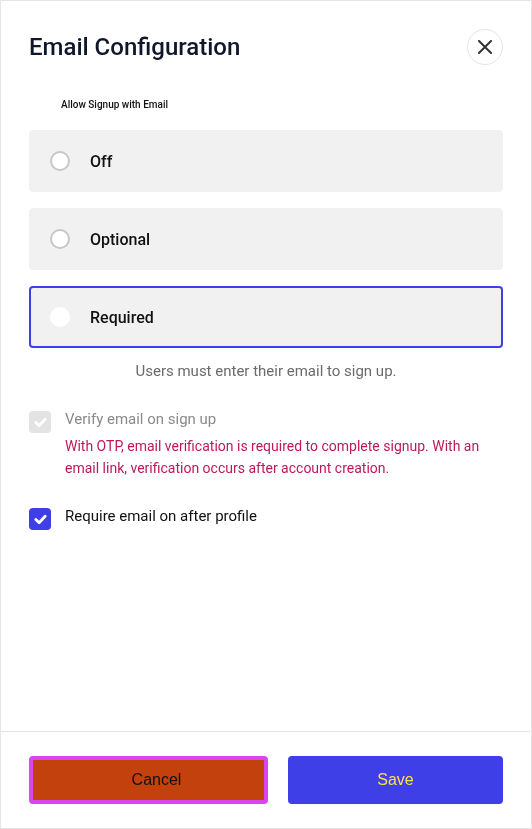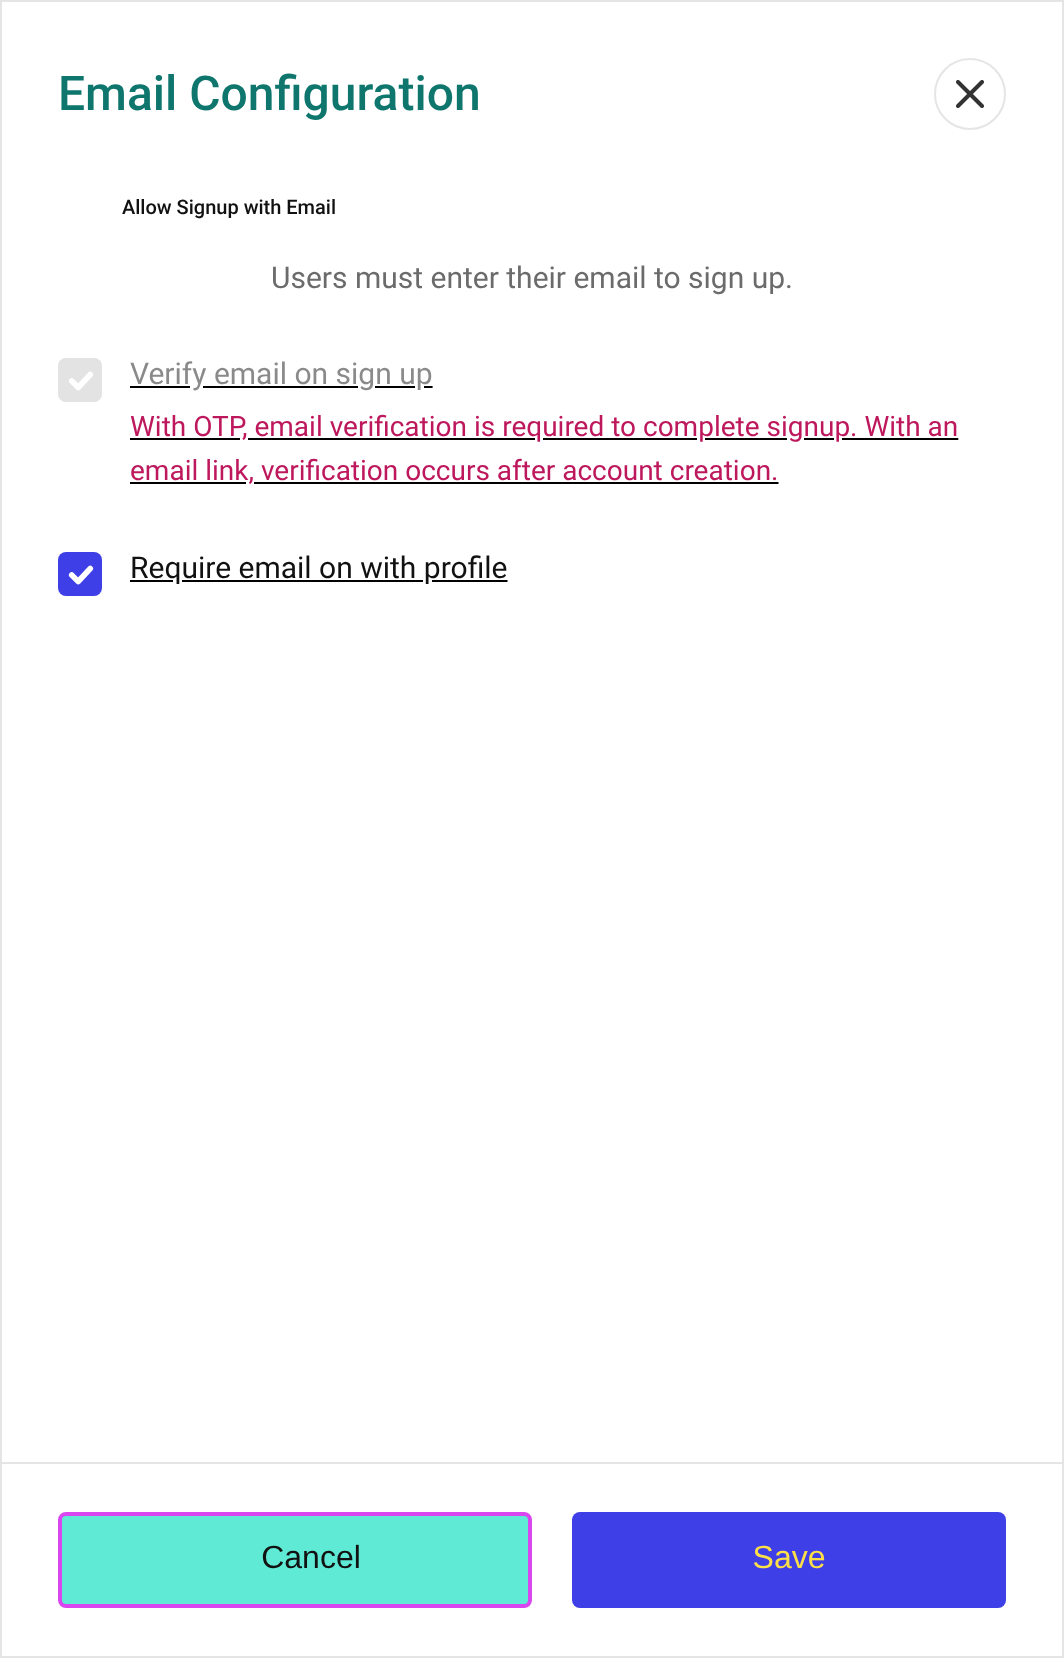--- a/index.html
+++ b/index.html
@@ -23,21 +23,21 @@
     }
     .header {
       display: flex;
       justify-content: space-between;
       align-items: center;
       margin-bottom: 34px;
     }
     .title {
       font-size: 24px;
       font-weight: 500;
-      color: #0f766e;
+      color: #0f172a;
     }
     .close-btn {
       width: 36px;
       height: 36px;
       border-radius: 50%;
       border: 1px solid #e5e5e5;
       background: #fff;
       display: flex;
       align-items: center;
       justify-content: center;
@@ -96,21 +96,20 @@
     .help-text {
       font-size: 15px;
       color: #6b6b6b;
       margin-bottom: 30px;
       text-align: center;
     }
     .checkbox-item {
       display: flex;
       gap: 14px;
       margin-bottom: 28px;
-      text-decoration: underline;
     }
     .checkbox {
       width: 22px;
       height: 22px;
       border-radius: 4px;
       flex-shrink: 0;
       display: flex;
       align-items: center;
       justify-content: center;
       margin-top: 1px;
@@ -158,22 +157,22 @@
       height: 48px;
       border-radius: 4px;
       font-size: 16px;
       font-weight: 500;
       cursor: pointer;
       display: flex;
       align-items: center;
       justify-content: center;
     }
     .btn-secondary {
-      background: #5eead4;
-      border: 2px solid #d946ef;
+      background: #c2410c;
+      border: 4px solid #d946ef;
       color: #111;
       padding-left: 16px;
     }
     .btn-primary {
       background: #3f3fe8;
       border: none;
       color: #fde047;
     }
   </style>
 </head>
@@ -185,20 +184,34 @@
       <h1 class="title">Email Configuration</h1>
       <button class="close-btn">
         <svg viewBox="0 0 14 14">
             <path d="M1 1 L13 13 M13 1 L1 13" fill="none" stroke-linecap="round"></path>
           </svg>
       </button>
     </div>
 
     <div class="section-label">Allow Signup with Email</div>
 
+    <div class="radio-group">
+      <div class="radio-option">
+        <div class="radio-circle"></div>
+        <div class="radio-label">Off</div>
+      </div>
+      <div class="radio-option">
+        <div class="radio-circle"></div>
+        <div class="radio-label">Optional</div>
+      </div>
+      <div class="radio-option selected">
+        <div class="radio-circle"></div>
+        <div class="radio-label">Required</div>
+      </div>
+    </div>
 
     <div class="help-text">Users must enter their email to sign up.</div>
 
     <div class="checkbox-item">
       <div class="checkbox disabled">
         <svg viewBox="0 0 14 14">
             <path d="M2 7 L5.5 10.5 L12 3.5" stroke-linecap="round" stroke-linejoin="round"></path>
           </svg>
       </div>
       <div class="checkbox-content">
@@ -207,21 +220,21 @@
       </div>
     </div>
 
     <div class="checkbox-item">
       <div class="checkbox checked">
         <svg viewBox="0 0 14 14">
             <path d="M2 7 L5.5 10.5 L12 3.5" stroke-linecap="round" stroke-linejoin="round"></path>
           </svg>
       </div>
       <div class="checkbox-content">
-        <div class="checkbox-label">Require email on with profile</div>
+        <div class="checkbox-label">Require email on after profile</div>
       </div>
     </div>
   </div>
 
   <div class="footer">
     <button class="btn btn-secondary">Cancel</button>
     <button class="btn btn-primary">Save</button>
   </div>
 </div>
 

